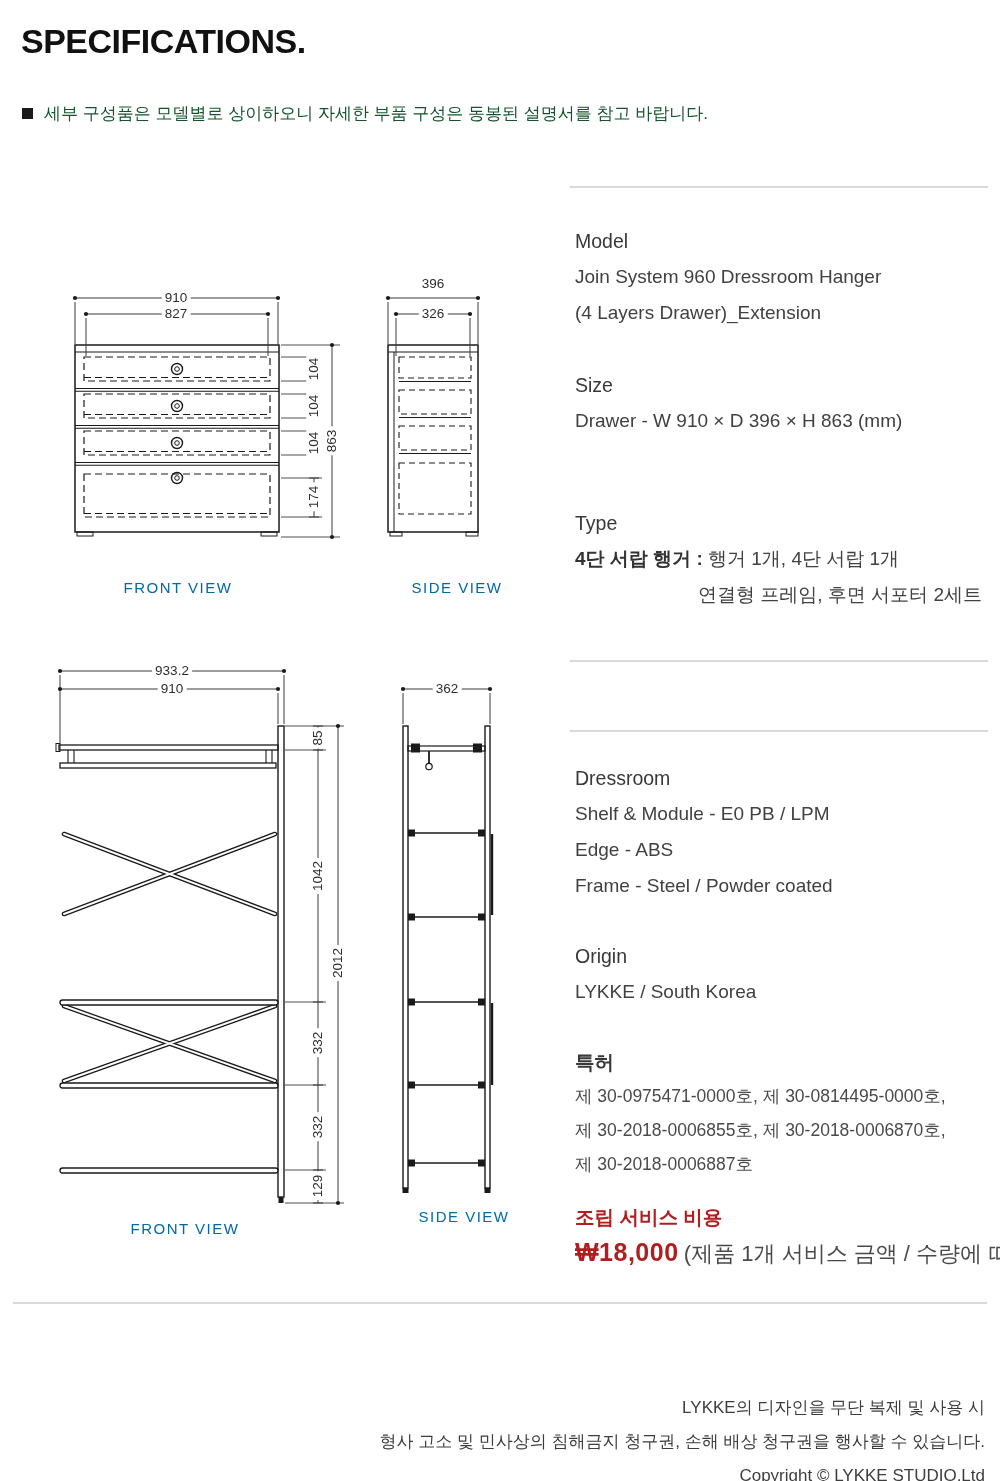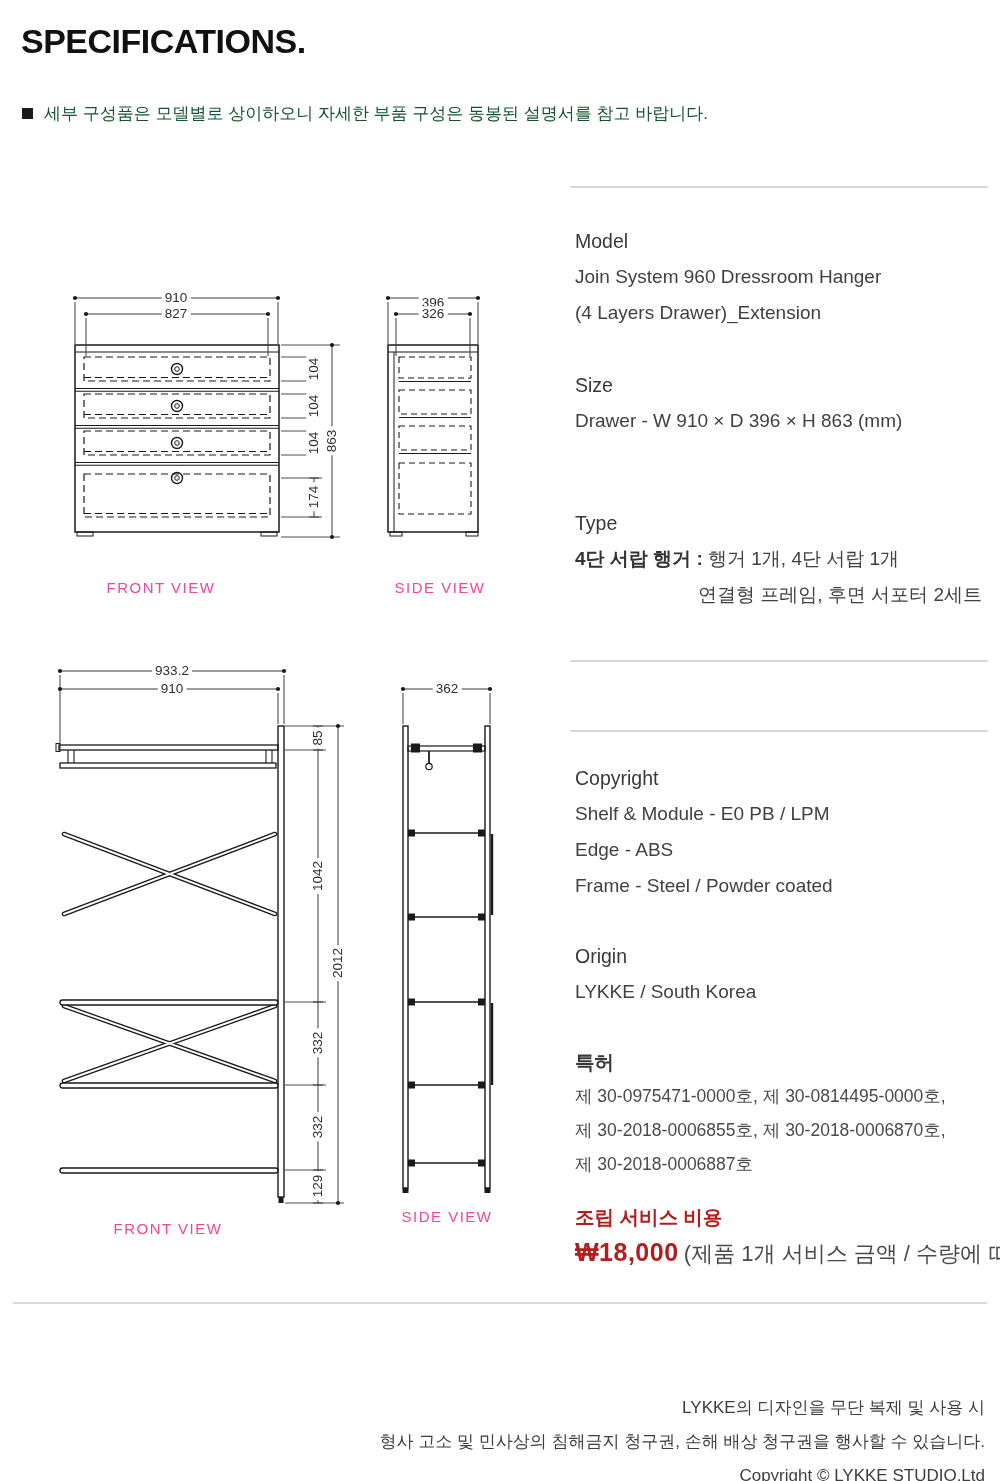--- a/index.html
+++ b/index.html
@@ -19,21 +19,21 @@
 
   svg.blueprint{position:absolute;left:0;top:0;pointer-events:none;}
 
   .dim{
     position:absolute;transform:translate(-50%,-50%);
     font-size:13.5px;line-height:1;color:#2e2e2e;background:#fff;padding:1px 3px;white-space:nowrap;
   }
   .dim.vert{transform:translate(-50%,-50%) rotate(-90deg);}
   .viewlabel{
     position:absolute;transform:translate(-50%,-50%);
-    font-size:15px;letter-spacing:1.5px;color:#ec4899;white-space:nowrap;background:#fff;padding:0 2px;
+    font-size:15px;letter-spacing:1.5px;color:#0369a1;white-space:nowrap;background:#fff;padding:0 2px;margin-left:17px;
   }
 
   .sec{position:absolute;left:575px;width:415px;}
   .sec h2{margin:0;font-size:19.5px;font-weight:500;line-height:36px;color:#383838;}
   .sec p{margin:0;font-size:19px;font-weight:400;line-height:36px;color:#414141;white-space:nowrap;}
   .sec.compact h2{line-height:34px;font-weight:700;}
   .sec.compact p{font-size:17.5px;line-height:34px;color:#4a4a4a;}
   .type-indent{padding-left:123px;}
   .bold-inline{font-weight:700;color:#333;}
 
@@ -282,21 +282,21 @@
 
 <span class="dim" style="left:176px;top:298px;">910</span>
 <span class="dim" style="left:176px;top:314px;">827</span>
 <span class="dim vert" style="left:314px;top:369px;">104</span>
 <span class="dim vert" style="left:314px;top:406px;">104</span>
 <span class="dim vert" style="left:314px;top:443px;">104</span>
 <span class="dim vert" style="left:314px;top:497px;">174</span>
 <span class="dim vert" style="left:332px;top:441px;">863</span>
 <span class="viewlabel" style="left:161px;top:587px;">FRONT VIEW</span>
 
-<span class="dim" style="left:433px;top:303px;">396</span>
+<span class="dim" style="left:433px;top:284px;">396</span>
 <span class="dim" style="left:433px;top:314px;">326</span>
 <span class="viewlabel" style="left:440px;top:587px;">SIDE VIEW</span>
 
 <span class="dim" style="left:172px;top:671px;">933.2</span>
 <span class="dim" style="left:172px;top:689px;">910</span>
 <span class="dim vert" style="left:318px;top:738px;">85</span>
 <span class="dim vert" style="left:318px;top:876px;">1042</span>
 <span class="dim vert" style="left:318px;top:1043px;">332</span>
 <span class="dim vert" style="left:318px;top:1127px;">332</span>
 <span class="dim vert" style="left:318px;top:1186px;">129</span>
@@ -317,21 +317,21 @@
   <p>Drawer - W 910 × D 396 × H 863 (mm)</p>
 </section>
 
 <section class="sec" style="top:505px;">
   <h2>Type</h2>
   <p><span class="bold-inline">4단 서랍 행거 :</span> <span>행거 1개, 4단 서랍 1개</span></p>
   <p class="type-indent">연결형 프레임, 후면 서포터 2세트</p>
 </section>
 
 <section class="sec" style="top:760px;">
-  <h2>Copyright</h2>
+  <h2>Dressroom</h2>
   <p>Shelf &amp; Module - E0 PB / LPM</p>
   <p>Edge - ABS</p>
   <p>Frame - Steel / Powder coated</p>
 </section>
 
 <section class="sec" style="top:938px;">
   <h2>Origin</h2>
   <p>LYKKE / South Korea</p>
 </section>
 

